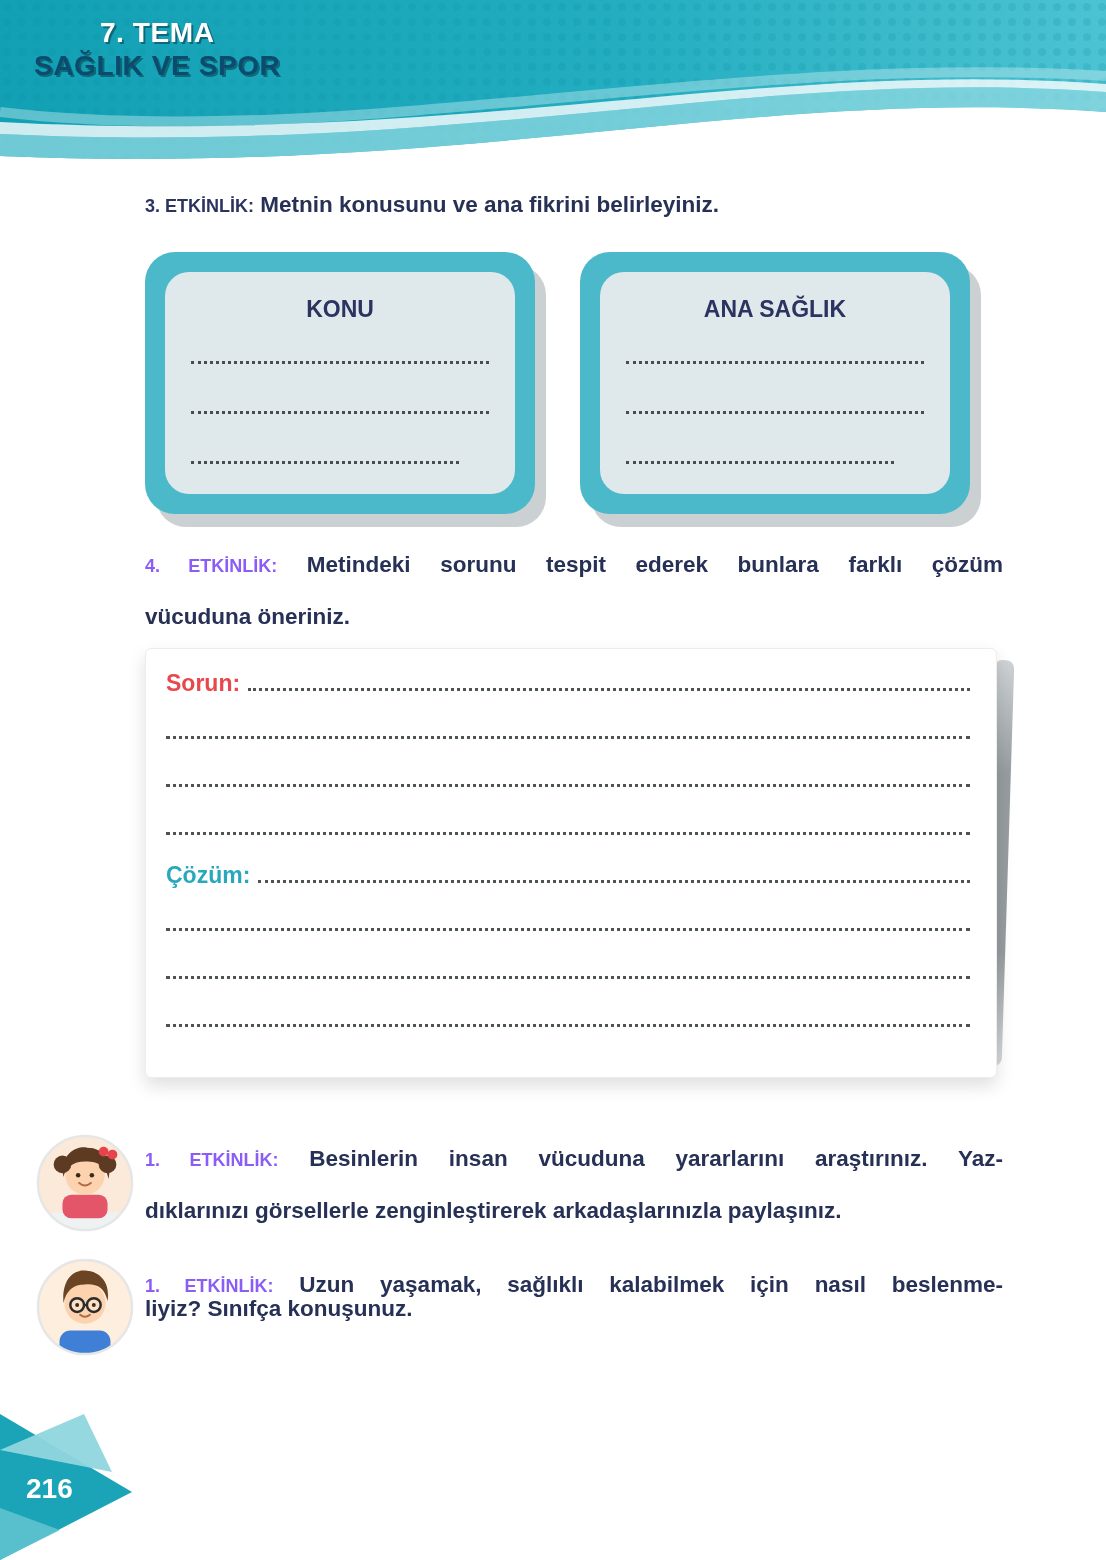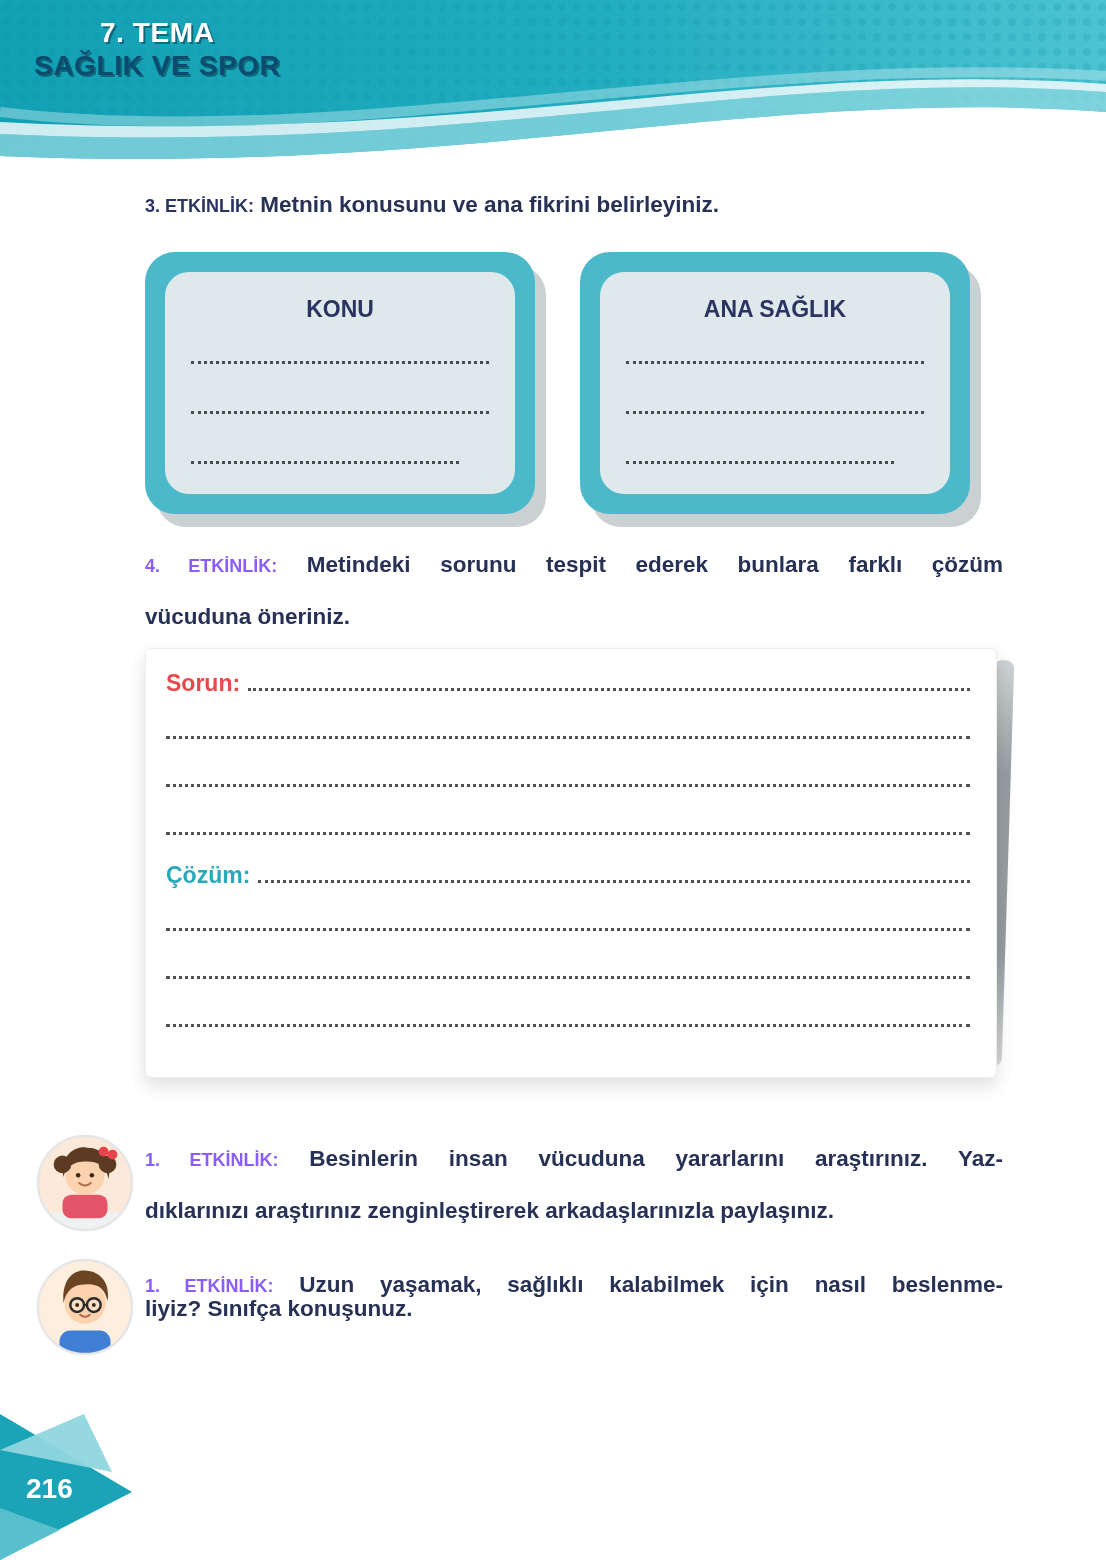--- a/index.html
+++ b/index.html
@@ -187,21 +187,21 @@
         <circle cx="57" cy="42" r="2.3" fill="#3a2a1a"></circle>
         <path d="M44,50 Q50,55 56,50" stroke="#b06a4a" stroke-width="2" fill="none" stroke-linecap="round"></path>
       </g>
       <circle cx="50" cy="50" r="48" fill="none" stroke="#e6e6e6" stroke-width="2.5"></circle>
     </svg>
   </div>
   <div class="act-line a5-line1 justify">
     <span class="act-label tealtxt">1. ETKİNLİK:</span>
     <span>Besinlerin insan vücuduna yararlarını araştırınız. Yaz-</span>
   </div>
-  <div class="act-line a5-line2">dıklarınızı araştırınız zenginleştirerek arkadaşlarınızla paylaşınız.</div>
+  <div class="act-line a5-line2">dıklarınızı görsellerle zenginleştirerek arkadaşlarınızla paylaşınız.</div>
 
   <div class="avatar avatar-6">
     <svg viewBox="0 0 100 100" width="98" height="98">
       <defs>
           <clipPath id="c6">
             <circle cx="50" cy="50" r="48"></circle>
           </clipPath>
         </defs>
       <g clip-path="url(#c6)">
         <rect width="100" height="100" fill="#fdeede"></rect>

